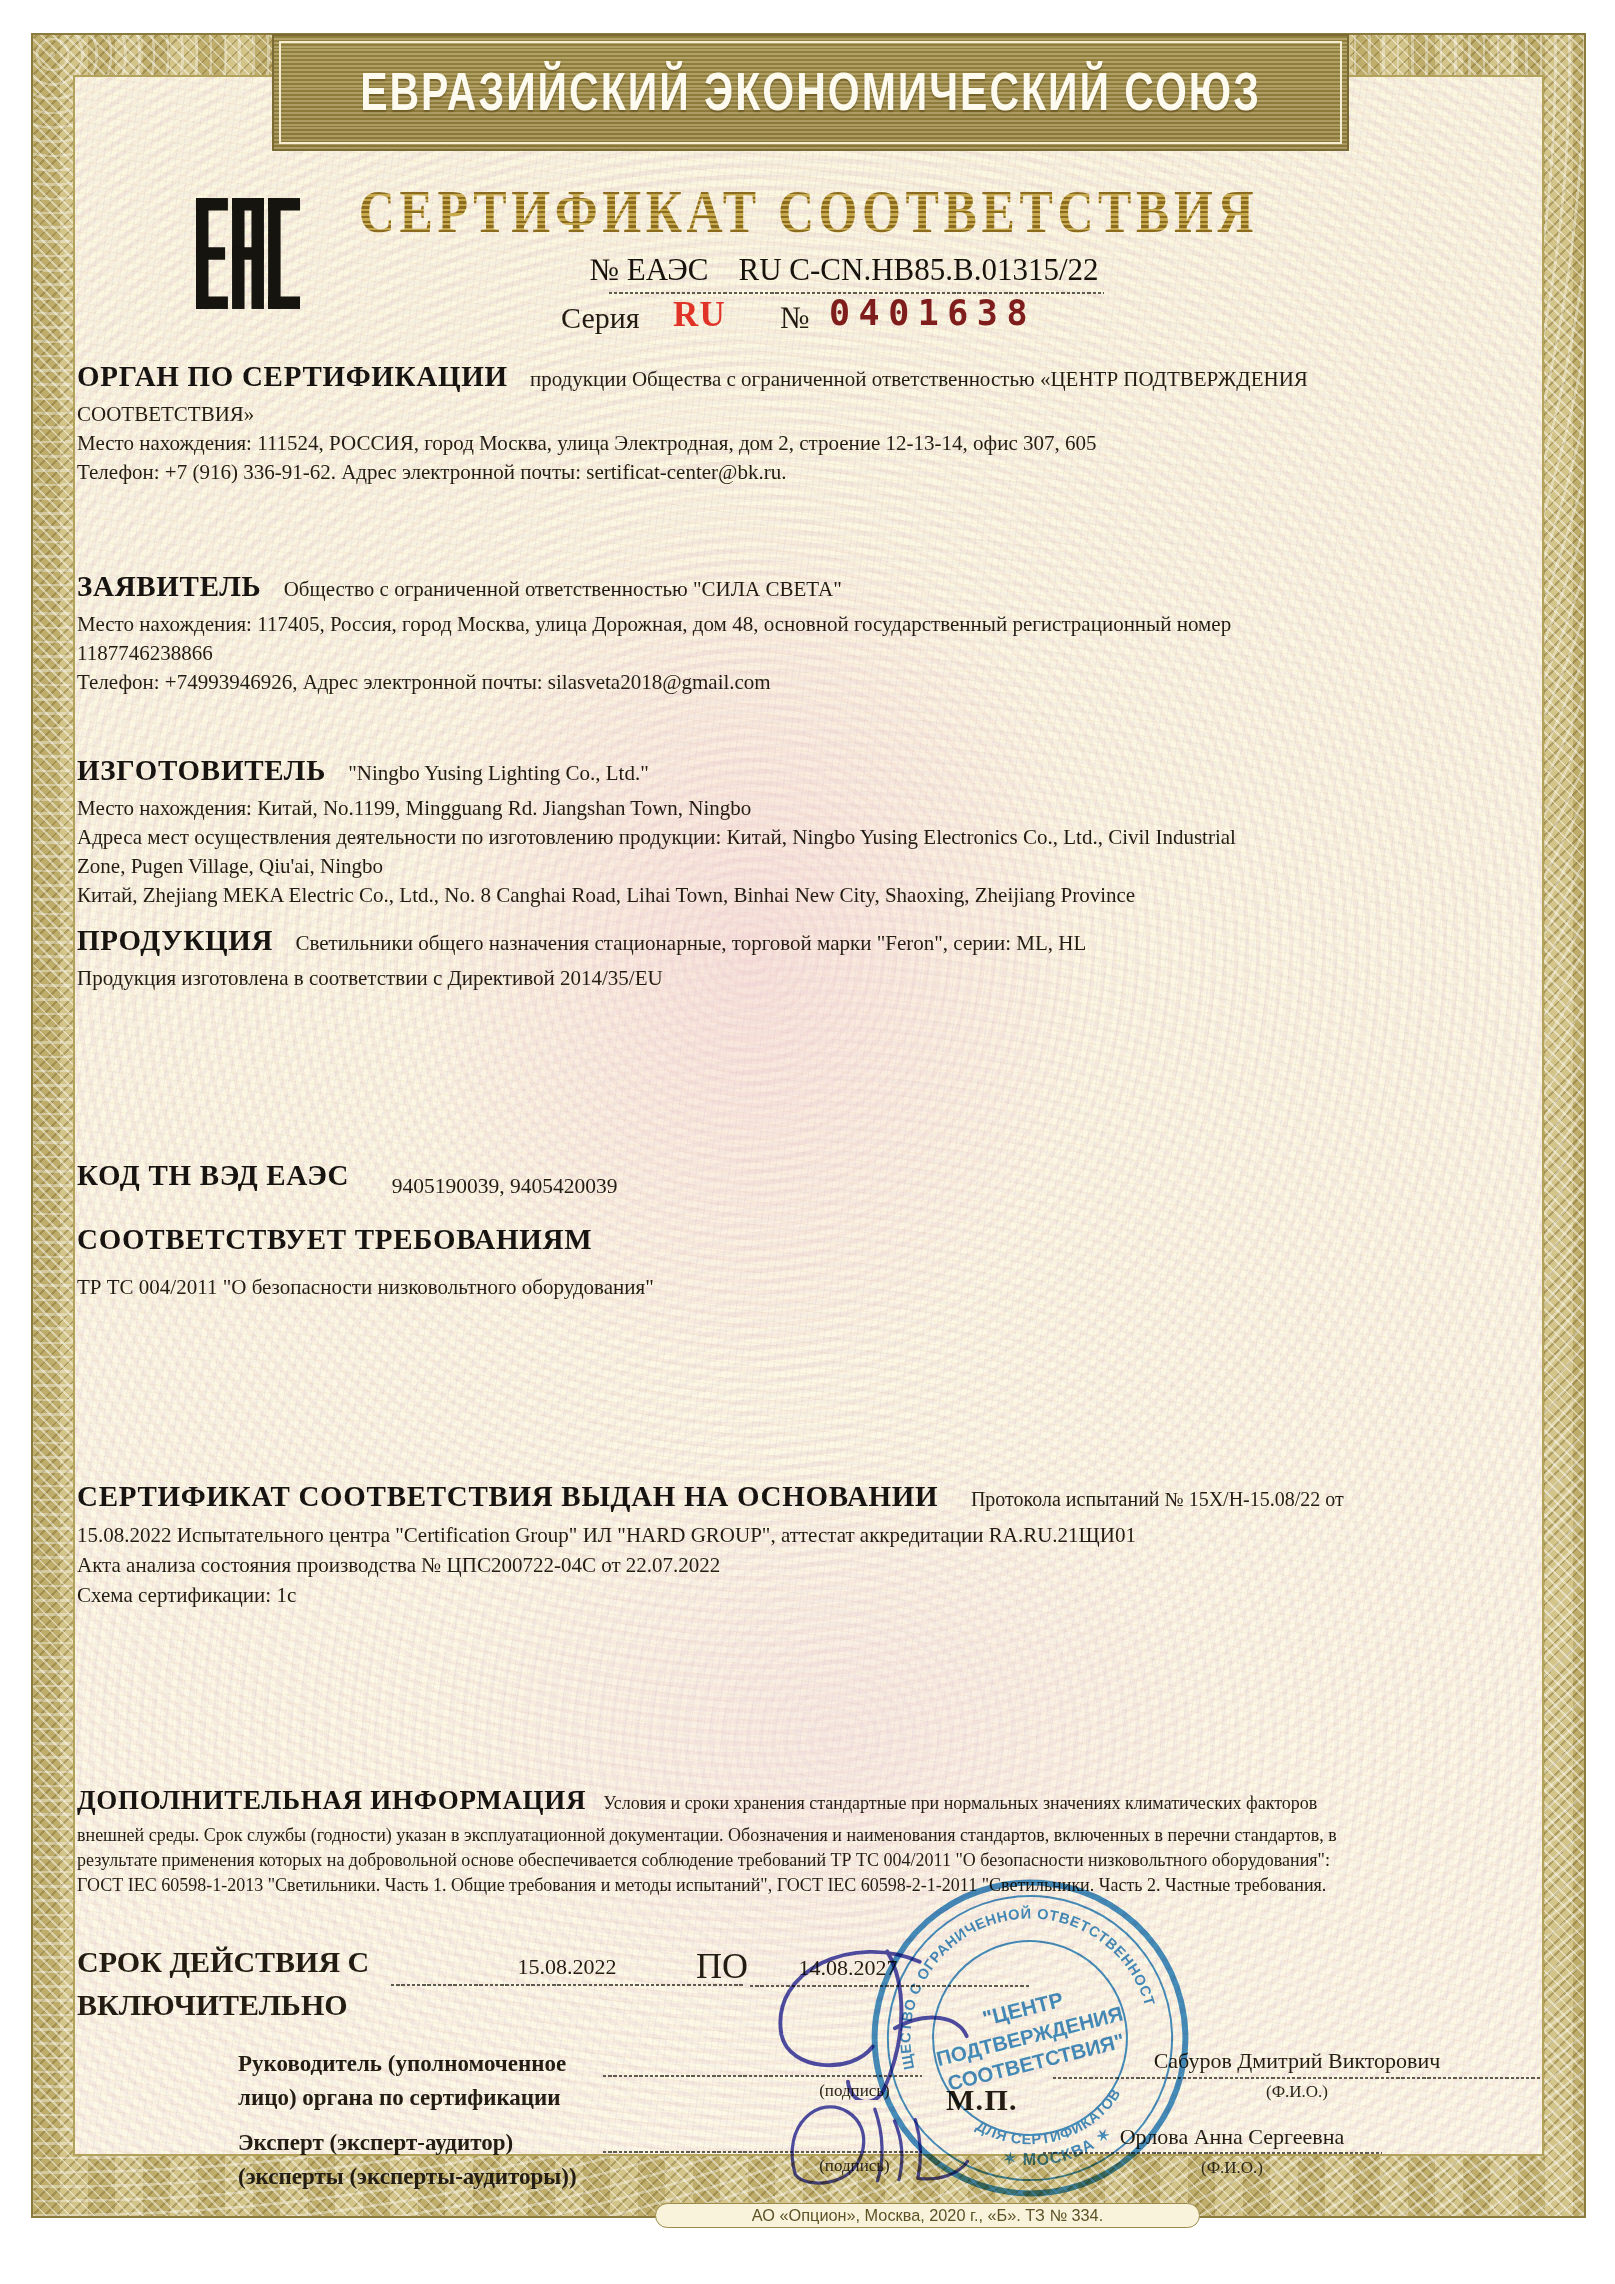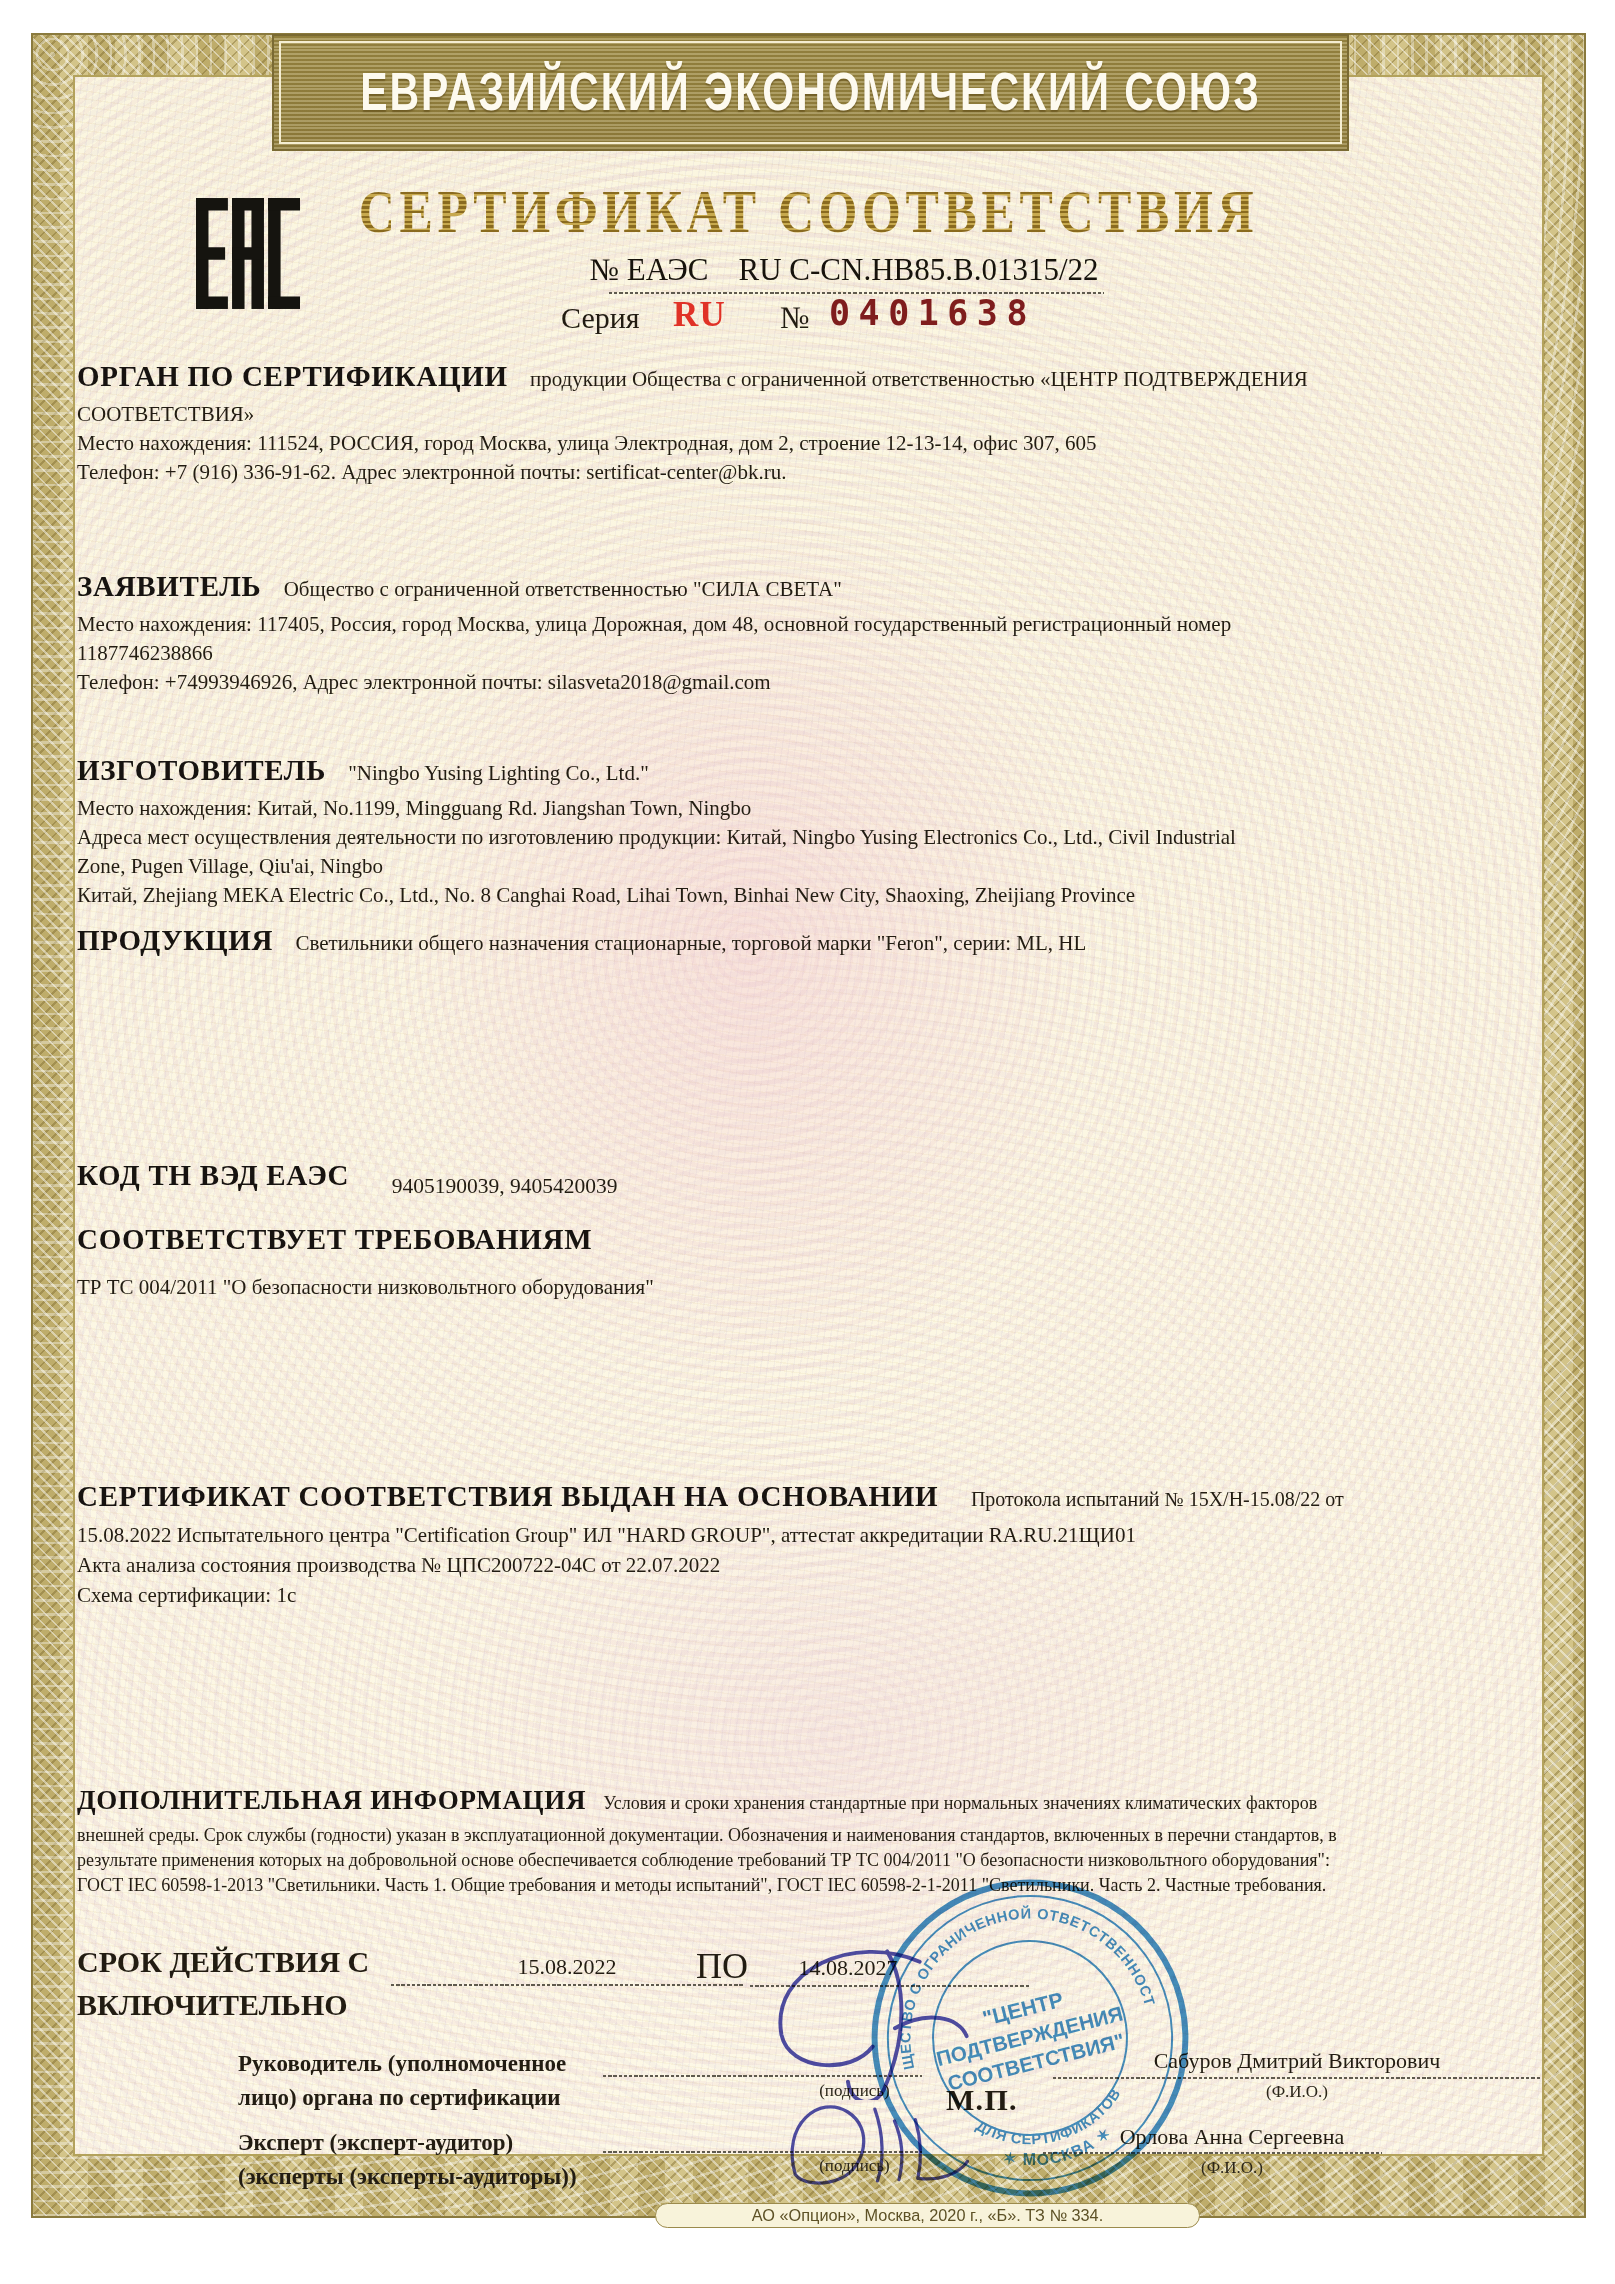--- a/index.html
+++ b/index.html
@@ -179,20 +179,21 @@
     <div class="sec-line">Адреса мест осуществления деятельности по изготовлению продукции: Китай, Ningbo Yusing Electronics Co., Ltd., Civil Industrial</div>
     <div class="sec-line">Zone, Pugen Village, Qiu'ai, Ningbo</div>
     <div class="sec-line">Китай, Zhejiang MEKA Electric Co., Ltd., No. 8 Canghai Road, Lihai Town, Binhai New City, Shaoxing, Zheijiang Province</div>
   </div>
 
   <div class="sec sec-prod">
     <div class="sec-head-row">
       <span class="sec-h">ПРОДУКЦИЯ</span>
       <span class="sec-intro">Светильники общего назначения стационарные, торговой марки "Feron", серии: ML, HL</span>
     </div>
+    <div class="sec-line">Продукция изготовлена в соответствии с Директивой 2014/35/EU</div>
   </div>
 
   <div class="sec sec-tnved">
     <span class="sec-h">КОД ТН ВЭД ЕАЭС</span>
     <span class="tnved-val">9405190039, 9405420039</span>
   </div>
 
   <div class="sec sec-comp">
     <div><span class="sec-h">СООТВЕТСТВУЕТ ТРЕБОВАНИЯМ</span></div>
     <div class="sec-line">ТР ТС 004/2011 "О безопасности низковольтного оборудования"</div>

